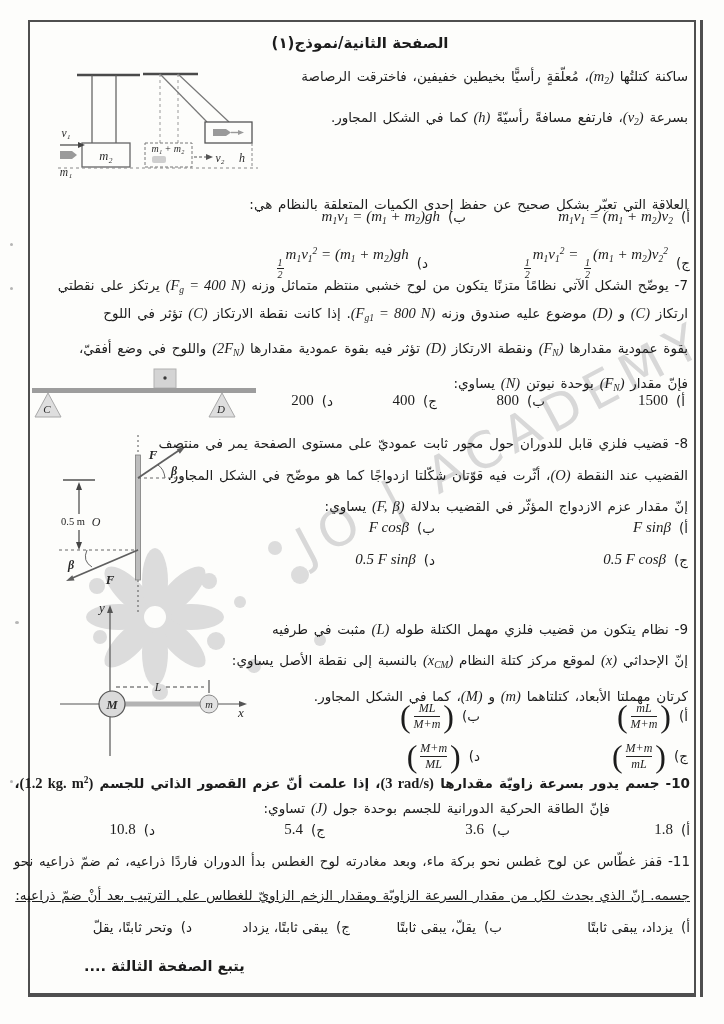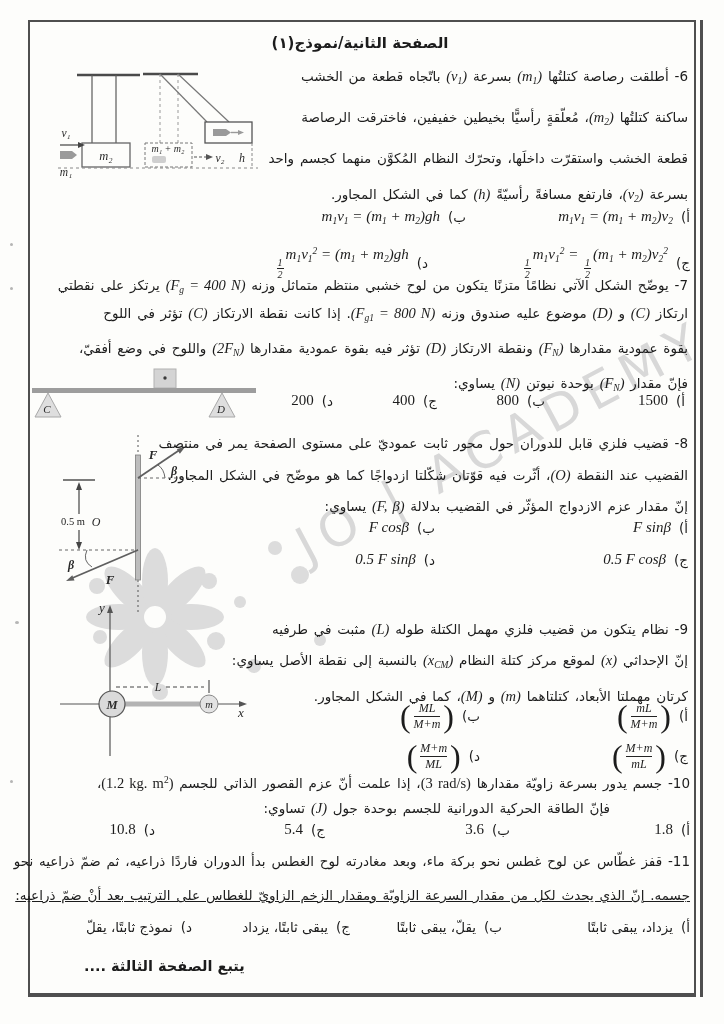--- a/index.html
+++ b/index.html
@@ -80,25 +80,24 @@
   <div class="frame-outer-right"></div>
 
   <div class="speck" style="left:10px;top:243px;width:3px;height:3px;"></div>
   <div class="speck" style="left:10px;top:287px;width:3px;height:3px;"></div>
   <div class="speck" style="left:15px;top:621px;width:4px;height:3px;"></div>
   <div class="speck" style="left:10px;top:780px;width:3px;height:3px;"></div>
 
   <div class="abs ttl" style="left:250px;top:34px;width:220px;">الصفحة الثانية/نموذج(١)</div>
 
   <div class="abs" style="left:236px;top:58px;width:452px;">
-    <div class="ar line" style="line-height:36px;">6- أطلقت رصاصة كتلتُها <span class="m">(m<sub>1</sub>)</span> بسرعة <span class="m">(v<sub>1</sub>)</span> باتّجاه قطعة من الخشب</div>
     <div class="ar line" style="line-height:36px;">ساكنة كتلتُها <span class="m">(m<sub>2</sub>)</span>، مُعلّقةٍ رأسيًّا بخيطين خفيفين، فاخترقت الرصاصة</div>
-    <div class="ar line" style="line-height:36px;">قطعة الخشب واستقرّت داخلَها، وتحرّك النظام المُكوَّن منهما كجسم واحد</div>
     <div class="ar line" style="line-height:36px;">بسرعة <span class="m">(v<sub>2</sub>)</span>، فارتفع مسافةً رأسيّةً <span class="m">(h)</span> كما في الشكل المجاور.</div>
   </div>
+  <div class="abs ar line" style="left:36px;top:192px;width:652px;line-height:24px;">العلاقة التي تعبّر بشكل صحيح عن حفظ إحدى الكميات المتعلقة بالنظام هي:</div>
 
   <div class="opt" style="right:34px;top:208px;">
     <span class="olab">أ)</span>
     <span class="omath">m<sub>1</sub>v<sub>1</sub> = (m<sub>1</sub> + m<sub>2</sub>)v<sub>2</sub></span>
   </div>
   <div class="opt" style="right:258px;top:208px;">
     <span class="olab">ب)</span>
     <span class="omath">m<sub>1</sub>v<sub>1</sub> = (m<sub>1</sub> + m<sub>2</sub>)gh</span>
   </div>
   <div class="opt" style="right:34px;top:246px;">
@@ -294,21 +293,21 @@
     <line x1="108" y1="89" x2="146" y2="89" stroke="#444" stroke-width="1" stroke-dasharray="4,3"></line>
     <text x="100" y="93" class="dtext" font-size="11.5" text-anchor="middle">L</text>
     <line x1="151" y1="82" x2="151" y2="95" stroke="#444" stroke-width="1.1"></line>
     <line x1="54" y1="106" x2="151" y2="106" stroke="#b3b3b3" stroke-width="5"></line>
     <circle cx="54" cy="106" r="13" fill="#dadada" stroke="#555" stroke-width="1.2"></circle>
     <text x="54" y="110.5" class="dtext" font-size="12.5" font-weight="bold" text-anchor="middle">M</text>
     <circle cx="151" cy="106" r="9" fill="#e3e3e3" stroke="#888" stroke-width="1"></circle>
     <text x="151" y="110" class="dtext" font-size="10.5" text-anchor="middle">m</text>
   </svg>
 
-  <div class="abs ar line" style="left:34px;top:768px;width:656px;line-height:24px;">10- جسم يدور بسرعة زاويّة مقدارها <span class="mr">(3 rad/s)</span>، إذا علمت أنّ عزم القصور الذاتي للجسم <span class="mr">(1.2 kg. m<sup>2</sup>)</span>،</div>
+  <div class="abs ar line" style="left:34px;top:768px;width:656px;line-height:24px;font-weight:bold;">10- جسم يدور بسرعة زاويّة مقدارها <span class="mr">(3 rad/s)</span>، إذا علمت أنّ عزم القصور الذاتي للجسم <span class="mr">(1.2 kg. m<sup>2</sup>)</span>،</div>
   <div class="abs ar line" style="right:114px;top:796px;line-height:24px;">فإنّ الطاقة الحركية الدورانية للجسم بوحدة جول <span class="m">(J)</span> تساوي:</div>
 
   <div class="opt" style="right:34px;top:821px;">
     <span class="olab">أ)</span>
     <span class="onum">1.8</span>
   </div>
   <div class="opt" style="right:214px;top:821px;">
     <span class="olab">ب)</span>
     <span class="onum">3.6</span>
   </div>
@@ -331,18 +330,18 @@
   <div class="opt" style="right:222px;top:919px;">
     <span class="olab">ب)</span>
     <span class="otext">يقلّ، يبقى ثابتًا</span>
   </div>
   <div class="opt" style="right:374px;top:919px;">
     <span class="olab">ج)</span>
     <span class="otext">يبقى ثابتًا، يزداد</span>
   </div>
   <div class="opt" style="right:532px;top:919px;">
     <span class="olab">د)</span>
-    <span class="otext">نموذج ثابتًا، يقلّ</span>
+    <span class="otext">وتحر ثابتًا، يقلّ</span>
   </div>
 
   <div class="abs foot" style="left:84px;top:958px;">يتبع الصفحة الثالثة ....</div>
 
 </div>
 
 </body></html>

